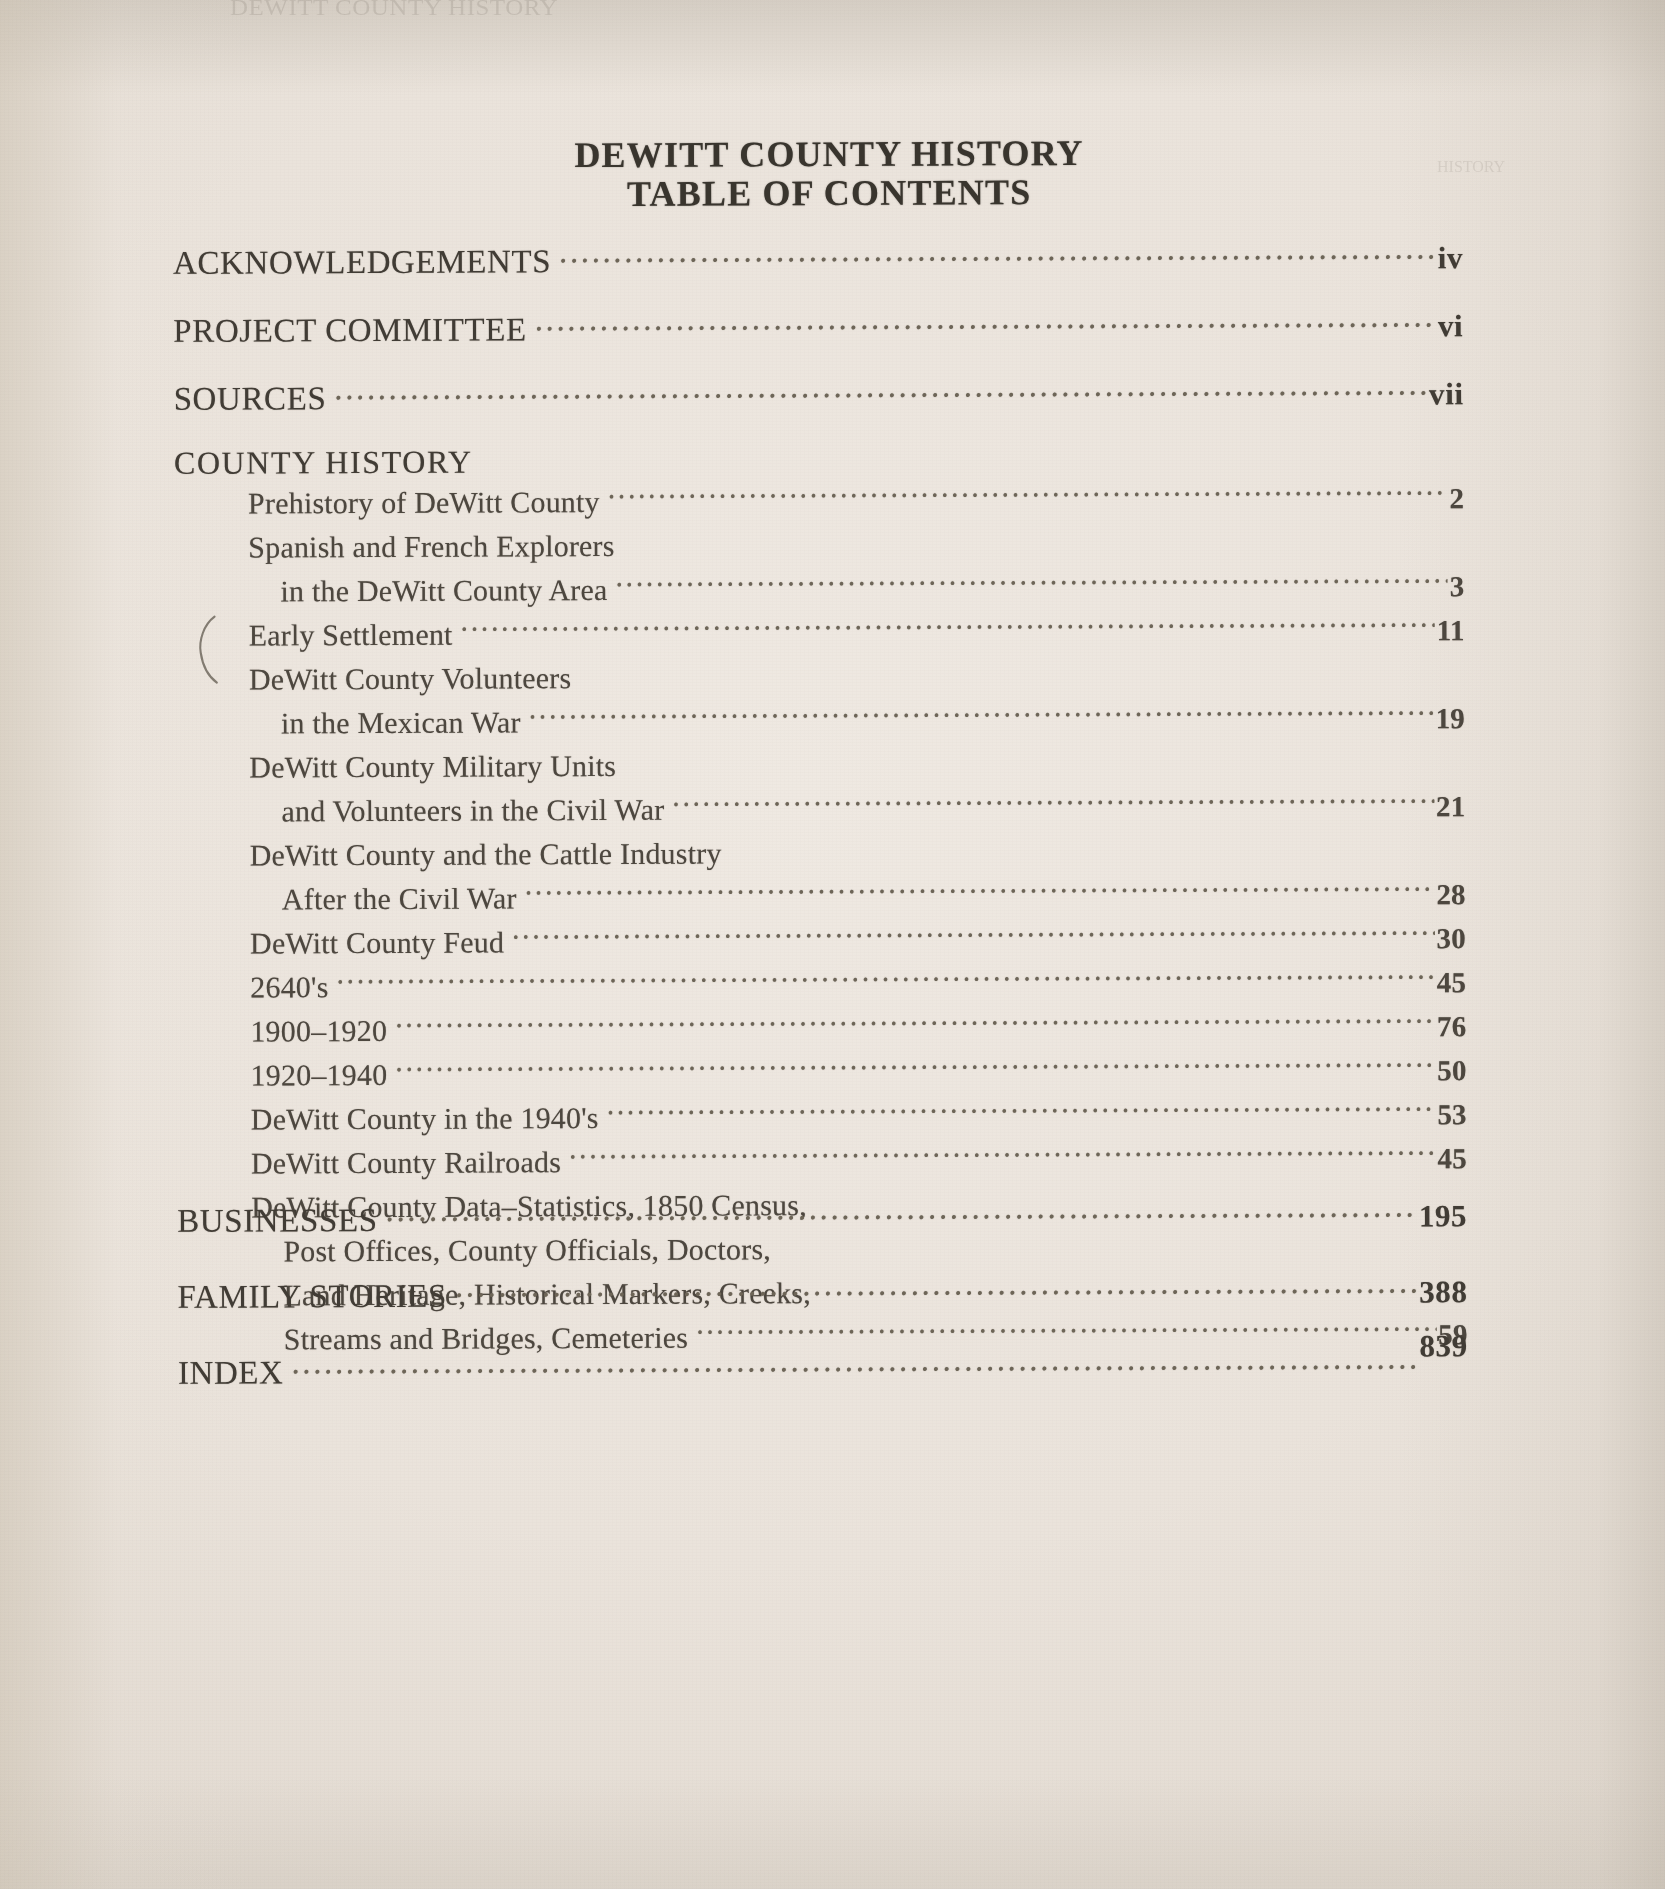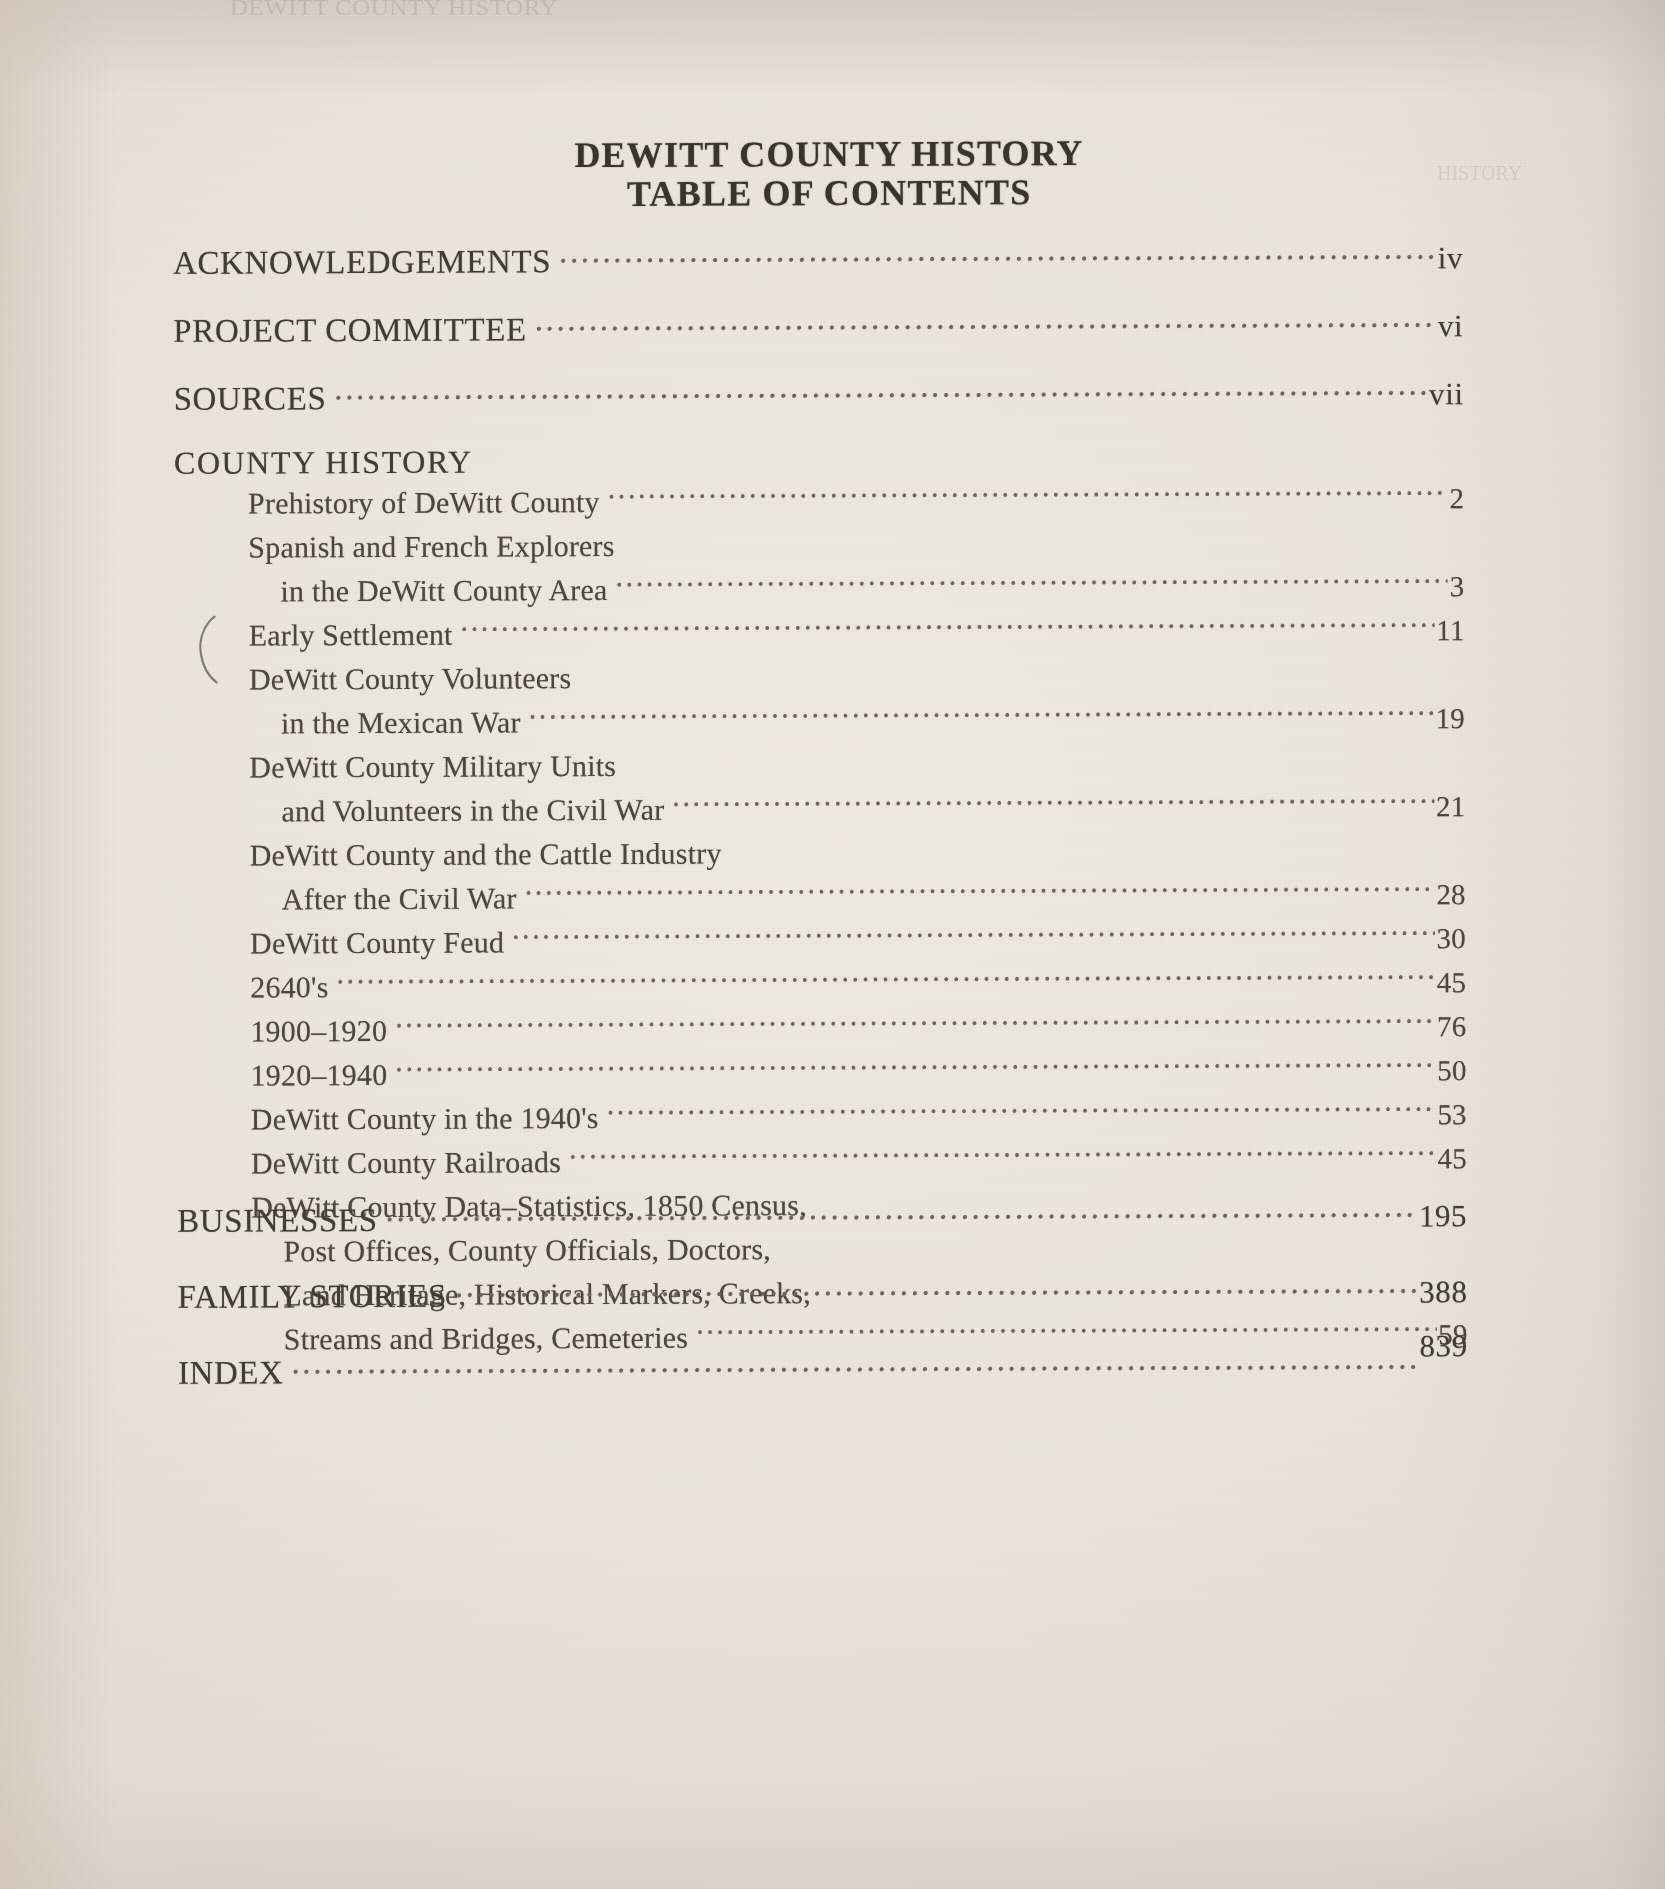--- a/index.html
+++ b/index.html
@@ -37,22 +37,22 @@
   
   #bleed-top{
     position:absolute;left:230px;top:-8px;width:1180px;height:60px;
     opacity:.17;pointer-events:none;
     color:#6a6157;font-size:25px;letter-spacing:.5px;
     font-family:"Liberation Serif",serif;
     white-space:nowrap;overflow:hidden;
     transform:scaleY(.9);
   }
   #bleed-right{
-    position:absolute;right:18px;top:156px;width:210px;height:120px;
-    opacity:.14;pointer-events:none;color:#6a6157;font-size:20px;line-height:34px;
+    position:absolute;right:18px;top:150px;width:210px;height:120px;
+    opacity:.14;pointer-events:none;color:#6a6157;font-size:16px;line-height:34px;
     overflow:hidden;
   }
 
   
   #page{
     position:absolute;inset:0;
     color:#3b3730;
     
     transform:rotate(-0.25deg);
   }
@@ -87,21 +87,21 @@
     position:relative;
     height:1em;
   }
   .leader::after{
     content:"............................................................................................................................................................................................................";
     position:absolute;left:0;bottom:0.06em;
     letter-spacing:2.6px;
     color:#6d6557;
     font-size:inherit;
   }
-  .page-no{flex:0 0 auto;text-align:left;}
+  .page-no{flex:0 0 auto;text-align:left;font-weight:bold;}
 
   
   .major{
     font-size:33px;letter-spacing:.6px;
     margin-bottom:0;
     color:#413c35;
   }
   .major .page-no{font-size:31px;}
   .gap-major{height:27px;}
 

